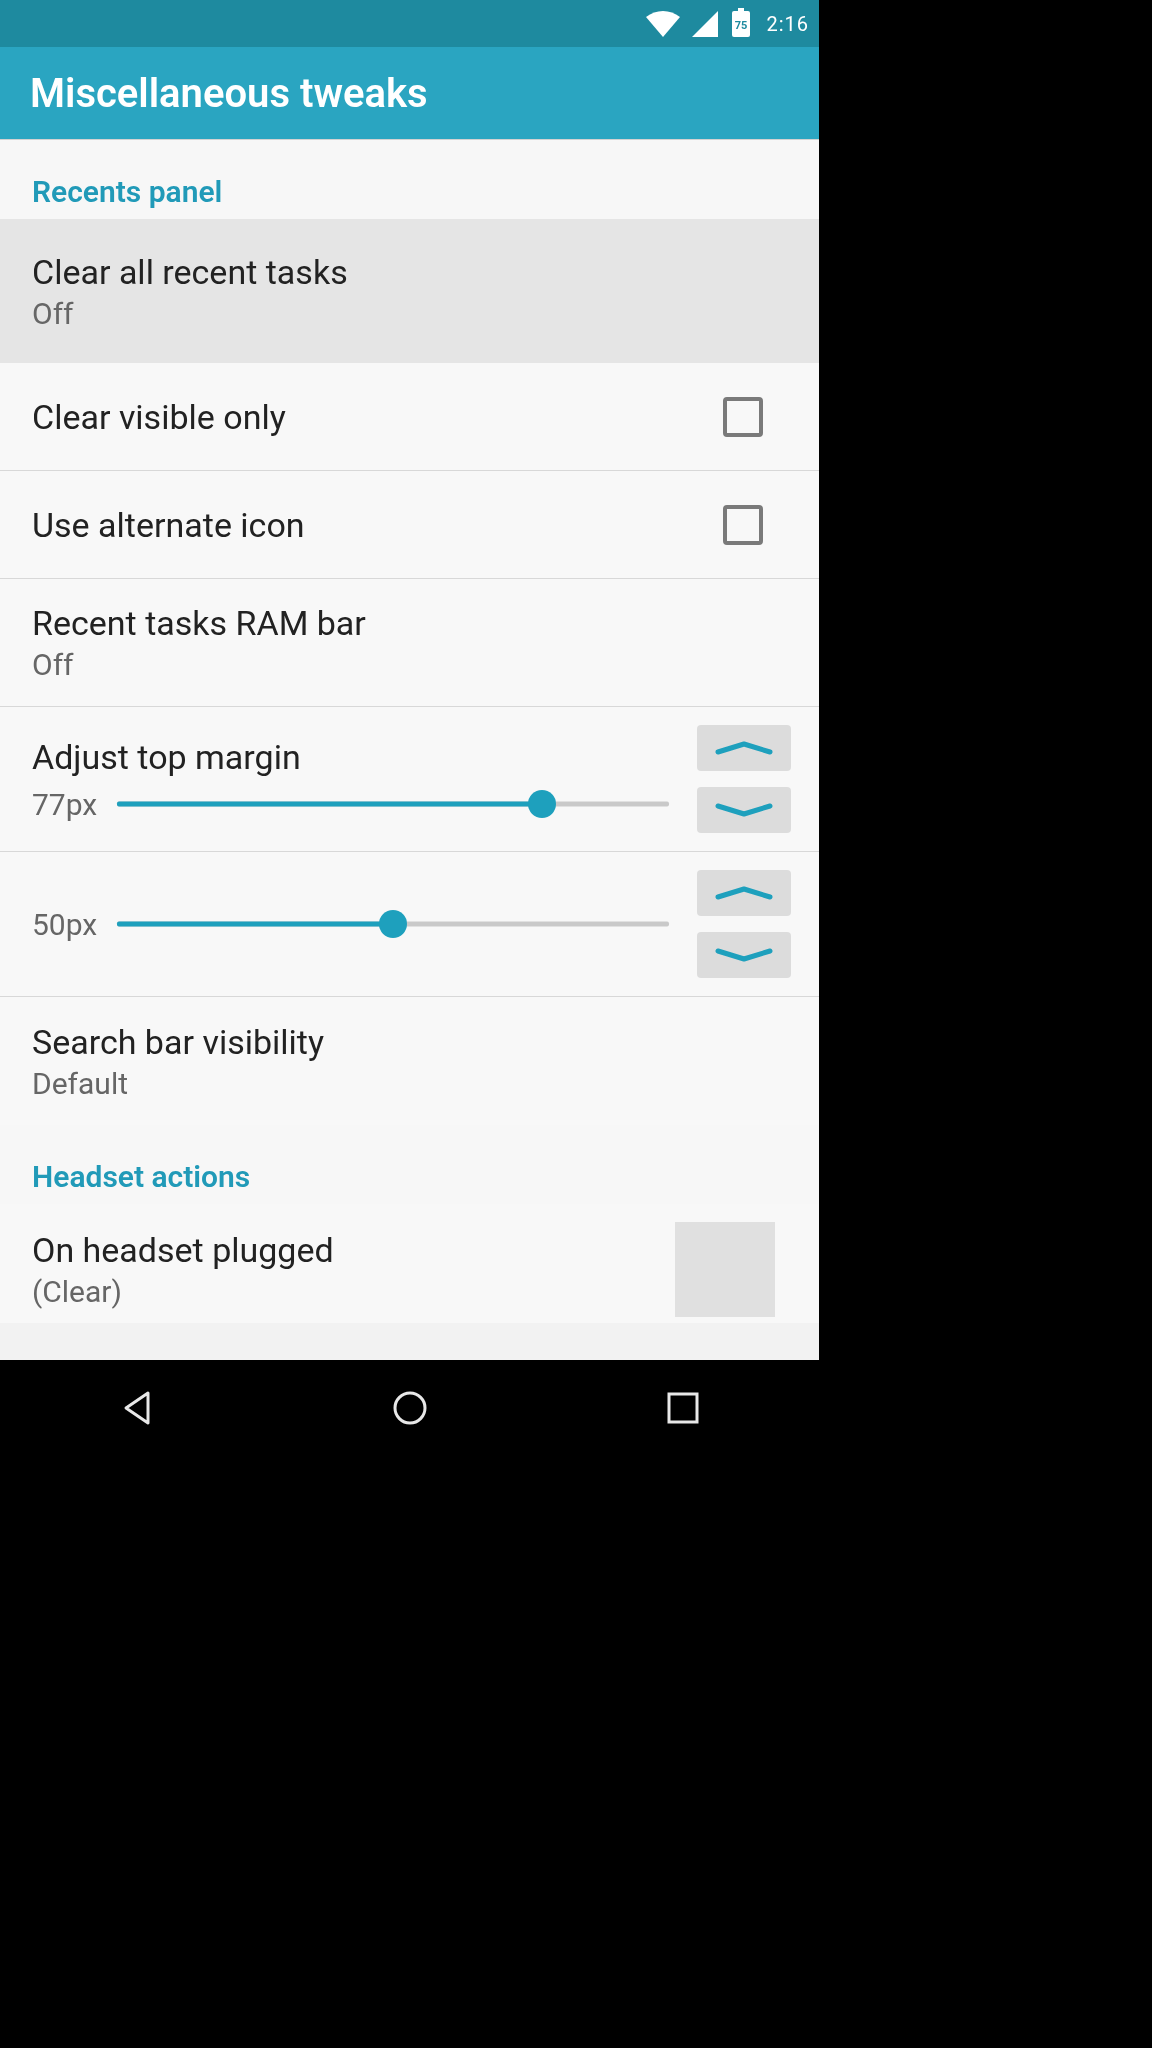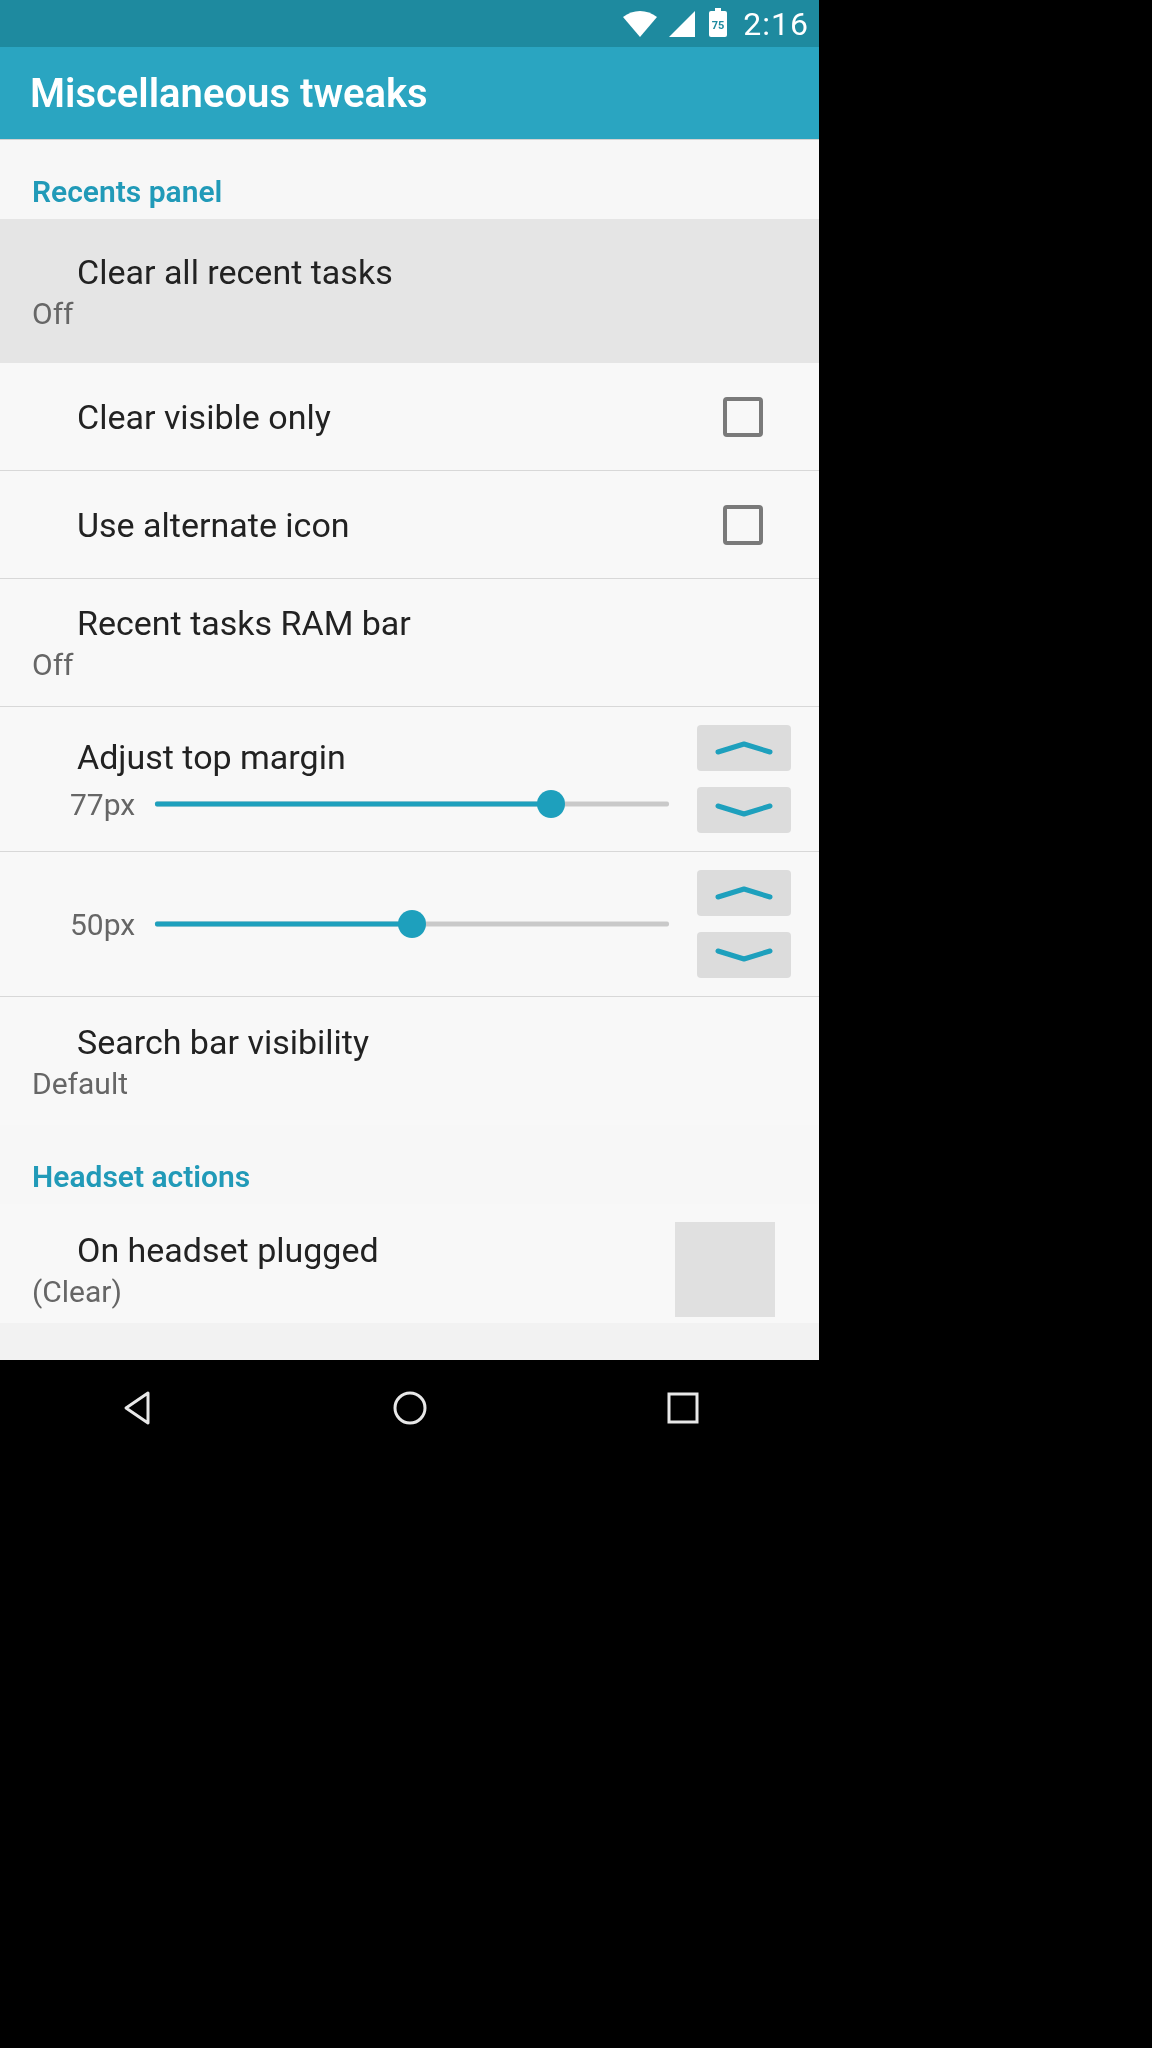--- a/index.html
+++ b/index.html
@@ -27,21 +27,21 @@
       height: 47px;
       background: #1e8a9f; 
       display: flex;
       align-items: center;
       justify-content: flex-end;
       padding: 8px 10px;
       color: #fff;
       gap: 12px;
     }
     .statusbar .time {
-      font-size: 32px;
+      font-size: 20px;
       font-weight: 400;
       letter-spacing: 1px;
     }
     .statusbar .battery {
       width: 24px;
       height: 28px;
       position: relative;
       display: flex;
       align-items: flex-end;
     }
@@ -91,21 +91,20 @@
     .row-text {
       flex: 1;
       display: flex;
       flex-direction: column;
       gap: 4px;
     }
     .row-title {
       font-size: 34px;
       color: #222;
       font-weight: 400;
-      margin-left: 45px;
     }
     .row-sub {
       font-size: 30px;
       color: #666;
     }
     .checkbox {
       width: 40px;
       height: 40px;
       border: 4px solid #7a7a7a;
       border-radius: 4px;
@@ -123,21 +122,20 @@
     .slider-left {
       flex: 1;
       display: flex;
       flex-direction: column;
       gap: 10px;
     }
     .slider-second {
       display: flex;
       align-items: center;
       gap: 20px;
-      margin-left: 38px;
     }
     .slider-track-wrap {
       flex: 1;
       position: relative;
       height: 24px;
       margin-right: 30px;
     }
     .slider-track-bg {
       position: absolute;
       left: 0; right: 0; top: 50%;

